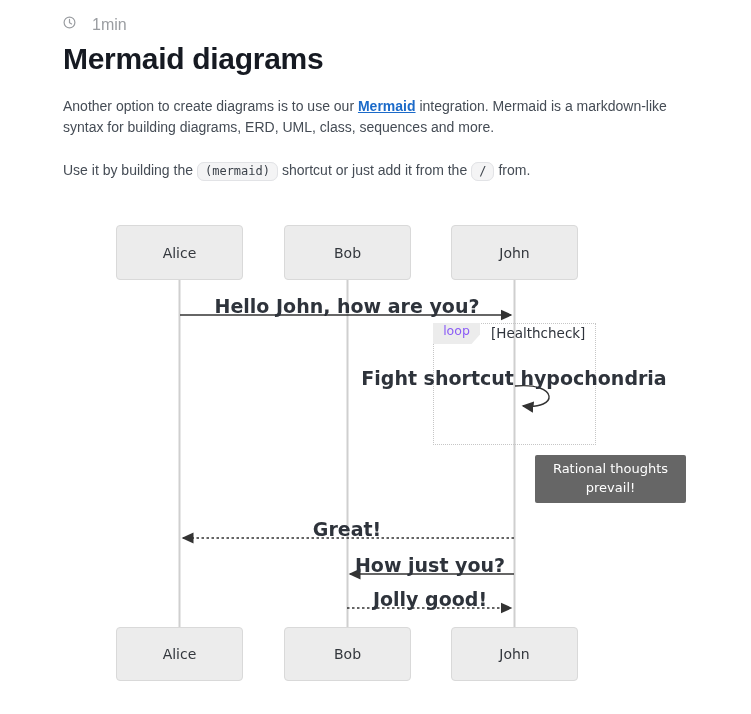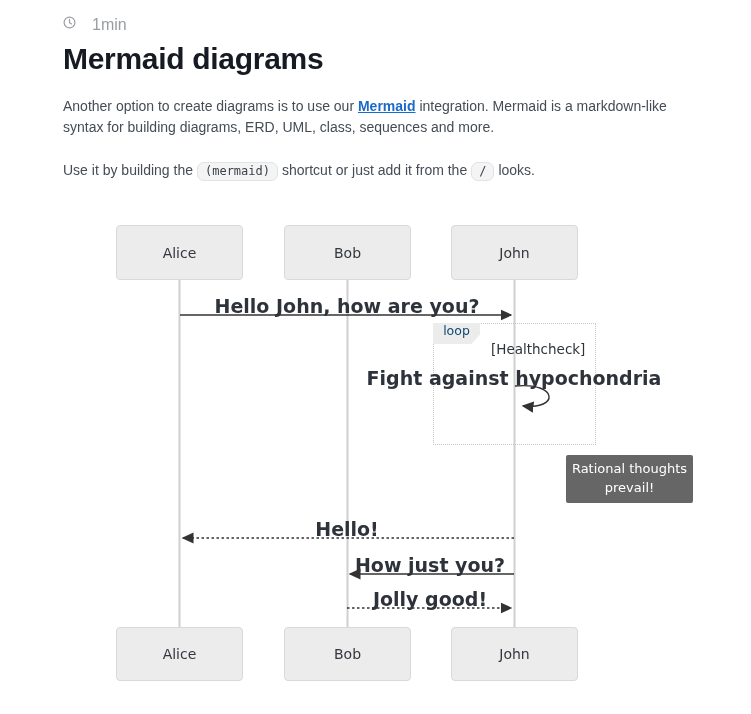--- a/index.html
+++ b/index.html
@@ -69,50 +69,50 @@
   }
   .loop-frame {
     position: absolute; left: 425px; top: 103px; width: 163px; height: 122px;
     border: 1px dotted #c6c6c6;
   }
   .loop-chip {
     position: absolute; left: 425px; top: 103px; width: 47px; height: 21px;
     background: #ececec;
     clip-path: polygon(0 0, 100% 0, 100% 55%, 82% 100%, 0 100%);
     display: flex; align-items: center; justify-content: center;
-    font-size: 12.5px; color: #0c4a6e; padding-bottom: 6px;
+    font-size: 12.5px; color: #8b5cf6; padding-bottom: 6px;
   }
   .loop-cond {
     position: absolute; left: 483px; top: 105px;
-    font-size: 13.5px; color: #2e333b; white-space: nowrap; margin-top: 16px;
+    font-size: 13.5px; color: #2e333b; white-space: nowrap;
   }
   .note-box {
-    position: absolute; left: 527px; top: 235px; width: 127px; height: 48px;
+    position: absolute; left: 527px; top: 235px; width: 151px; height: 48px;
     background: #666666; color: #ffffff; border-radius: 2px;
     display: flex; align-items: center; justify-content: center;
-    text-align: center; font-size: 13px; line-height: 1.45; padding: 2px 4px; margin-left: 31px;
+    text-align: center; font-size: 13px; line-height: 1.45; padding: 2px 4px;
   }
 </style>
 </head>
 <body>
 
 <div class="content">
   <div class="meta-row">
     <svg width="13" height="13" viewBox="0 0 13 13">
       <circle cx="6.5" cy="6.5" r="5.4" fill="none" stroke="#9a9da1" stroke-width="1.2"></circle>
       <path d="M6.5 3.4 V6.7 L8.6 7.9" fill="none" stroke="#9a9da1" stroke-width="1.2" stroke-linecap="round"></path>
     </svg>
     <span>1min</span>
   </div>
 
   <h1 class="title">Mermaid diagrams</h1>
 
   <p class="body-text"><span>Another option to create diagrams is to use our </span><a class="doc-link" href="#">Mermaid</a><span> integration. Mermaid is a markdown-like syntax for building diagrams, ERD, UML, class, sequences and more.</span></p>
 
-  <p class="body-text usage"><span>Use it by building the</span><code class="chip">(mermaid)</code><span>shortcut or just add it from the</span><code class="chip">/</code><span>looks.</span></p>
+  <p class="body-text usage"><span>Use it by building the</span><code class="chip">(mermaid)</code><span>shortcut or just add it from the</span><code class="chip">/</code><span>from.</span></p>
 
 </div>
 
 <div class="diagram">
 
   <svg class="wires" width="751" height="470" viewBox="0 0 751 470">
     <defs>
       <marker id="arrR" orient="auto" markerWidth="10" markerHeight="10" refX="7.5" refY="4">
         <path d="M0,0 L8.5,4 L0,8 z" fill="#333333"></path>
       </marker>
@@ -146,19 +146,19 @@
     </div>
   <div class="actor bottom a-john">
       <span>John</span>
     </div>
 
   <div class="loop-frame"></div>
   <div class="loop-chip">loop</div>
   <div class="loop-cond">[Healthcheck]</div>
 
   <div class="msg" style="left:339px; top:75px;">Hello John, how are you?</div>
-  <div class="msg" style="left:506px; top:147px;">Fight against hypochondria</div>
-  <div class="msg" style="left:339px; top:298px;">Hello!</div>
+  <div class="msg" style="left:506px; top:147px;">Fight shortcut hypochondria</div>
+  <div class="msg" style="left:339px; top:298px;">Great!</div>
   <div class="msg" style="left:422px; top:334px;">How just you?</div>
   <div class="msg" style="left:422px; top:368px;">Jolly good!</div>
 
   <div class="note-box">Rational thoughts prevail!</div>
 </div>
 
 </body></html>

